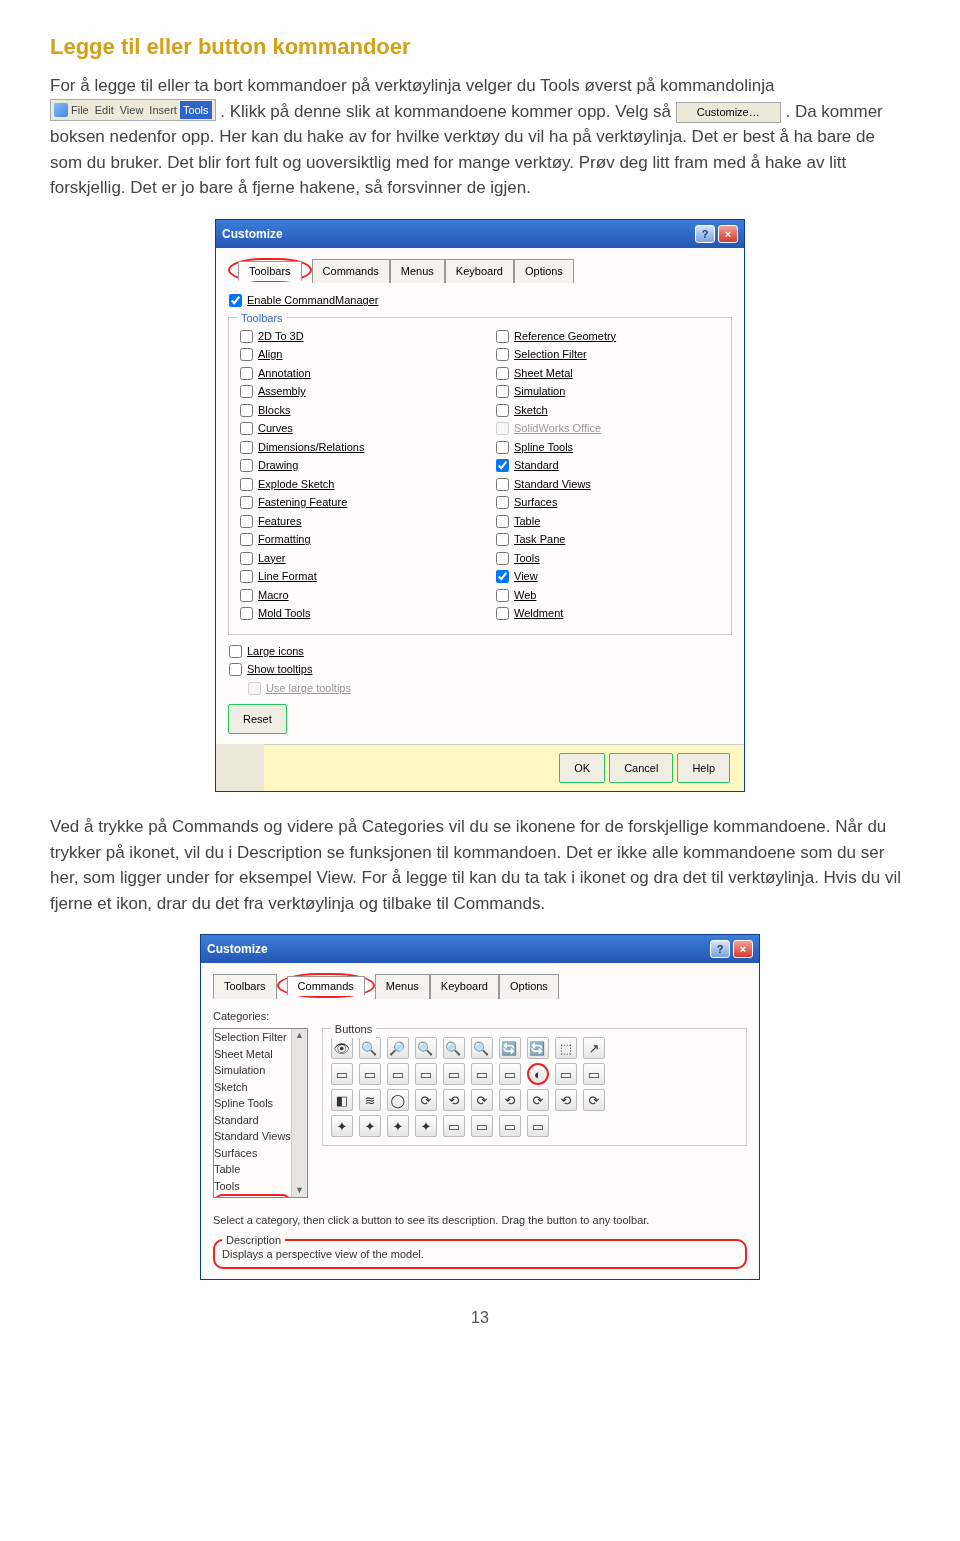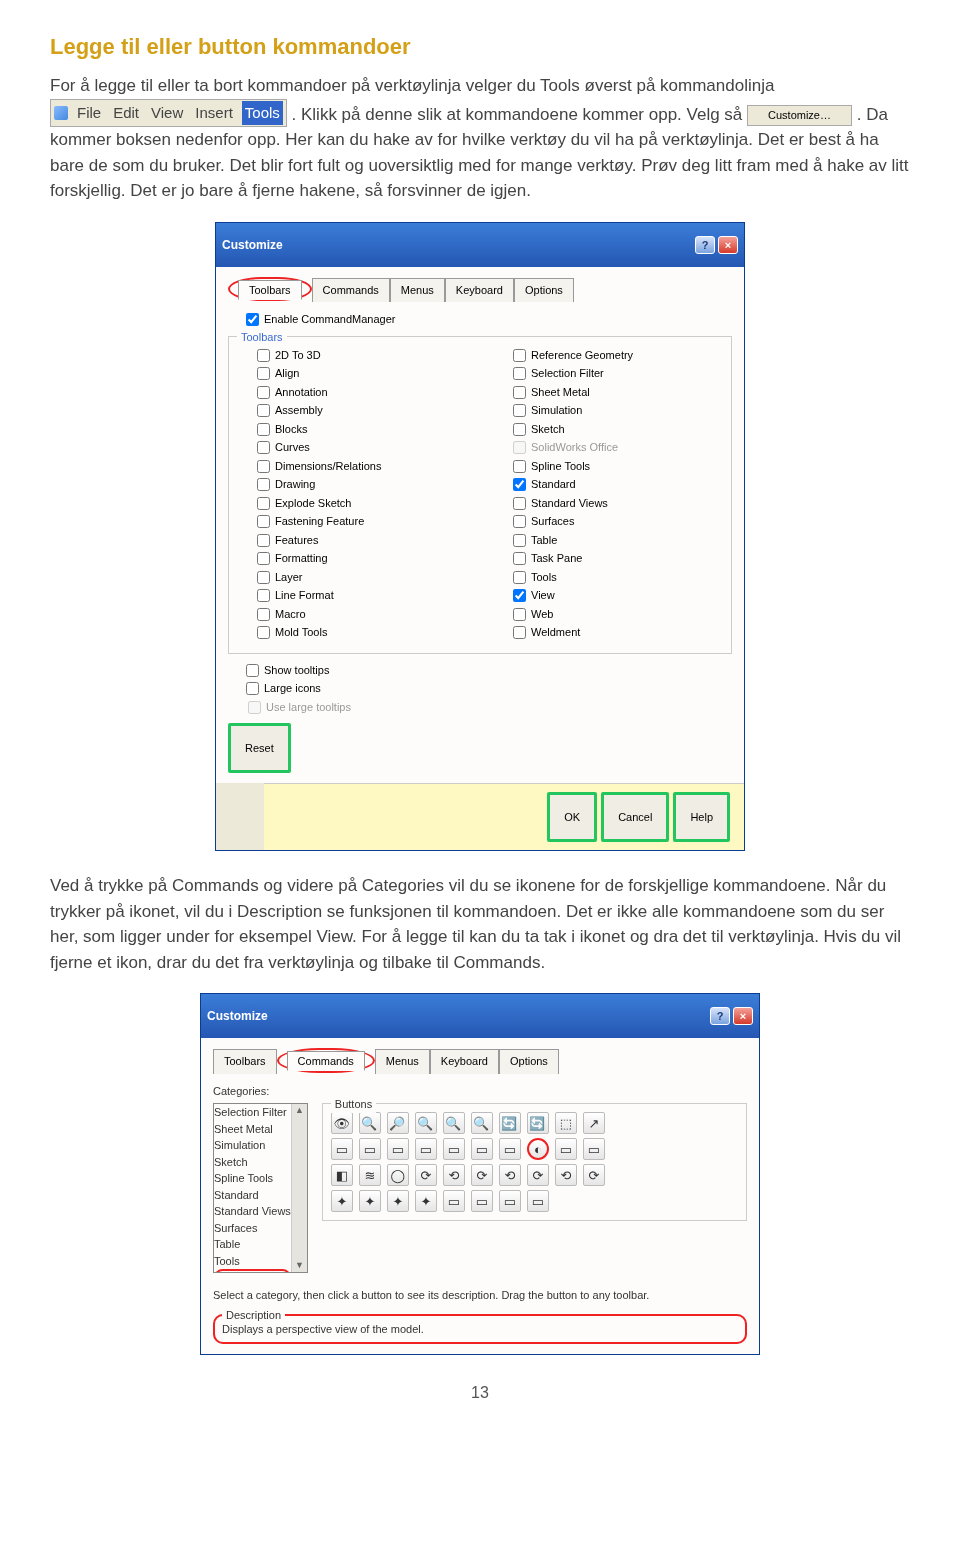--- a/index.html
+++ b/index.html
@@ -1,43 +1,43 @@
 <!DOCTYPE html>
 <html><head>
 <meta charset="utf-8">
 <style>
   * { box-sizing: border-box; margin: 0; padding: 0; }
   body { font-family: Arial, sans-serif; font-size: 17px; color: #333; background: #fff; width: 960px; padding: 30px 50px; line-height: 1.5; }
   h2 { color: #d4a017; font-weight: bold; font-size: 22px; margin-bottom: 10px; }
   p { margin-bottom: 18px; color: #444; }
   .inline-img { display: inline-block; vertical-align: middle; background: #ece9d8; border: 1px solid #aaa; font-size: 11px; padding: 1px 20px; color: #000; font-family: Tahoma, sans-serif; }
-  .inline-menu { display: inline-flex; align-items: center; background: #ece9d8; border: 1px solid #aaa; font-size: 15px; padding: 1px 3px; font-family: Tahoma, sans-serif; gap: 6px; }
+  .inline-menu { display: inline-flex; align-items: center; background: #ece9d8; border: 1px solid #aaa; font-size: 11px; padding: 1px 3px; font-family: Tahoma, sans-serif; }
   .inline-menu span { padding: 1px 3px; }
   .inline-menu .sel { background: #3165c9; color: #fff; }
   .inline-menu-icon { width: 14px; height: 14px; background: linear-gradient(135deg,#8bf,#48d); border-radius: 2px; display: inline-block; }
 
   .dialog { width: 530px; margin: 12px auto 22px; border: 1px solid #0a3d91; font-family: Tahoma, sans-serif; font-size: 11px; background: #ece9d8; }
-  .titlebar { background: linear-gradient(to bottom, #3b7dd8, #2457b3); color: #fff; padding: 13px 6px; display: flex; justify-content: space-between; align-items: flex-end; font-weight: bold; font-size: 12px; }
+  .titlebar { background: linear-gradient(to bottom, #3b7dd8, #2457b3); color: #fff; padding: 5px 6px; display: flex; justify-content: space-between; align-items: flex-end; font-weight: bold; font-size: 12px; }
   .tb-buttons { display: flex; gap: 3px; }
   .tb-btn { width: 20px; height: 18px; background: linear-gradient(to bottom,#d8e3f9,#7ba4e0); border: 1px solid #fff; border-radius: 3px; display: flex; align-items: center; justify-content: center; font-size: 11px; font-weight: bold; color: #1a3d7a; }
   .tb-btn.close { background: linear-gradient(to bottom,#f5a099,#d43a2a); color: #fff; }
   .body-area { background: #fdfcfa; padding: 10px 12px; }
   .tabs { display: flex; gap: 0; margin-bottom: 10px; }
   .tab { border: 1px solid #999; border-bottom: none; padding: 3px 10px; background: #f5f3ee; color: #000; font-size: 11px; position: relative; top: 1px; }
   .tab.active { background: #fdfcfa; border-bottom: 1px solid #fdfcfa; }
   .circled-red { border: 2px solid #e22; border-radius: 50%/60%; padding: 2px 8px; display: inline-block; }
 
-  .chk { display: flex; align-items: center; gap: 5px; margin: 2px 18px; color: #000; }
+  .chk { display: flex; align-items: center; gap: 5px; margin: 2px 1px; color: #000; text-decoration: underline; }
   .chk input { width: 13px; height: 13px; }
   .chk.disabled { color: #999; }
   .fieldset { border: 1px solid #ccc; padding: 8px 10px 10px; margin: 8px 0; position: relative; }
   .fieldset .legend { position: absolute; top: -8px; left: 8px; background: #fdfcfa; padding: 0 4px; color: #3a6ad4; font-size: 11px; }
   .cols { display: flex; gap: 30px; align-items: center; }
   .col { flex: 1; }
-  .reset-btn, .btn { border: 3px solid #22c55e; background: #f0ede4; padding: 16px 14px; font-size: 11px; border-radius: 2px; font-family: Tahoma, sans-serif; }
+  .reset-btn, .btn { border: 1px solid #22c55e; background: #f0ede4; padding: 8px 14px; font-size: 11px; border-radius: 2px; font-family: Tahoma, sans-serif; }
   .bottom-bar { background: #fef9c3; padding: 8px 14px; display: flex; justify-content: flex-end; gap: 4px; border-top: 1px solid #ccc; margin-left: 48px; }
   .buttons-panel { flex: 1; }
   .fieldset2 { border: 1px solid #ccc; padding: 8px; position: relative; }
   .fieldset2 .legend { position: absolute; top: -8px; left: 8px; background: #fdfcfa; padding: 0 4px; font-size: 11px; }
   .icon-grid { display: grid; grid-template-columns: repeat(10, 24px); gap: 4px; }
   .ic { width: 22px; height: 22px; border: 1px solid #bbb; background: linear-gradient(to bottom,#fff,#e5e5e5); border-radius: 2px; display: flex; align-items: center; justify-content: center; font-size: 13px; }
   .ic.sel { border: 2px solid #e22; border-radius: 50%; }
   .desc-box { border: 1px solid #ccc; padding: 6px 8px; margin-top: 10px; position: relative; }
   .desc-box .legend { position: absolute; top: -8px; left: 8px; background: #fdfcfa; padding: 0 4px; font-size: 11px; }
   .red-rect { outline: 2px solid #e22; border-radius: 10px; outline-offset: -2px; }
@@ -222,25 +222,25 @@
             </label>
             <label class="chk">
               <input type="checkbox" style="">
               <span>Weldment</span>
             </label>
           </div>
       </div>
     </div>
     <label class="chk">
         <input type="checkbox" style="">
-        <span>Show tooltips</span>
+        <span>Large icons</span>
       </label>
     <label class="chk">
         <input type="checkbox" style="">
-        <span>Large icons</span>
+        <span>Show tooltips</span>
       </label>
     <label class="chk disabled" style="margin-left:20px">
         <input type="checkbox" disabled="" style="">
         <span>Use large tooltips</span>
       </label>
     <div style="margin-top:8px">
       <button class="reset-btn">Reset</button>
     </div>
   </div>
   <div class="bottom-bar">

